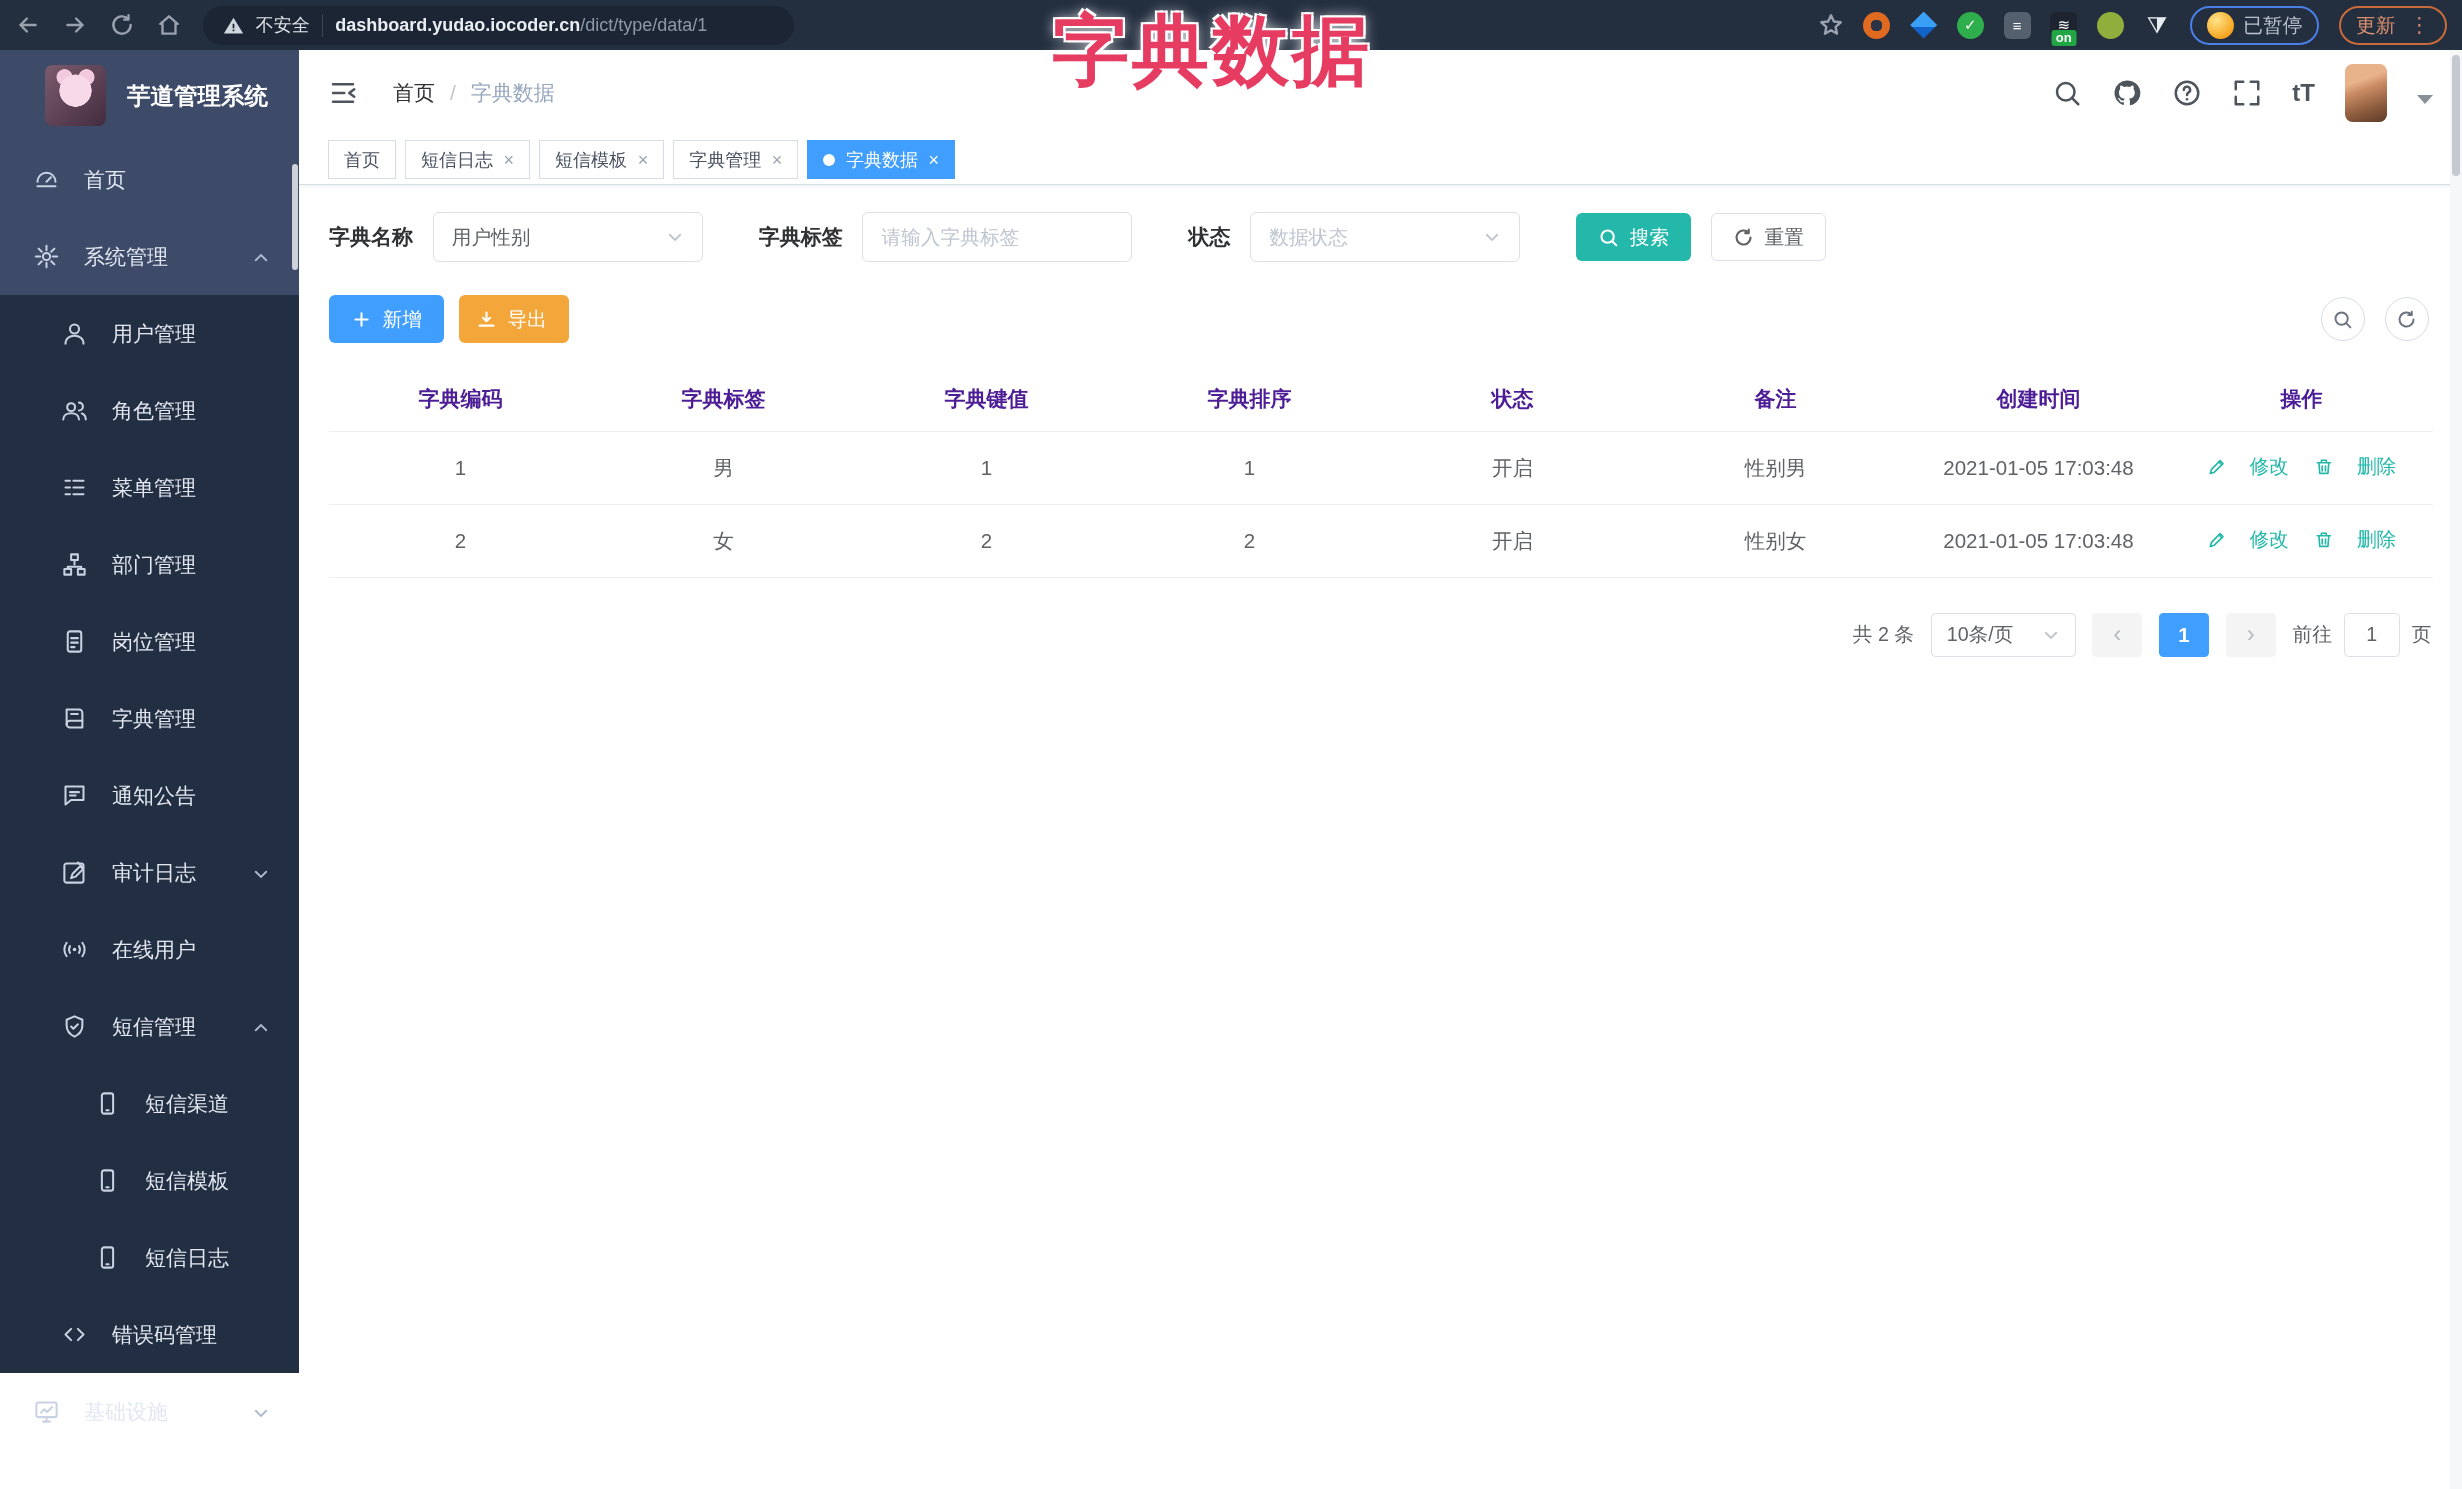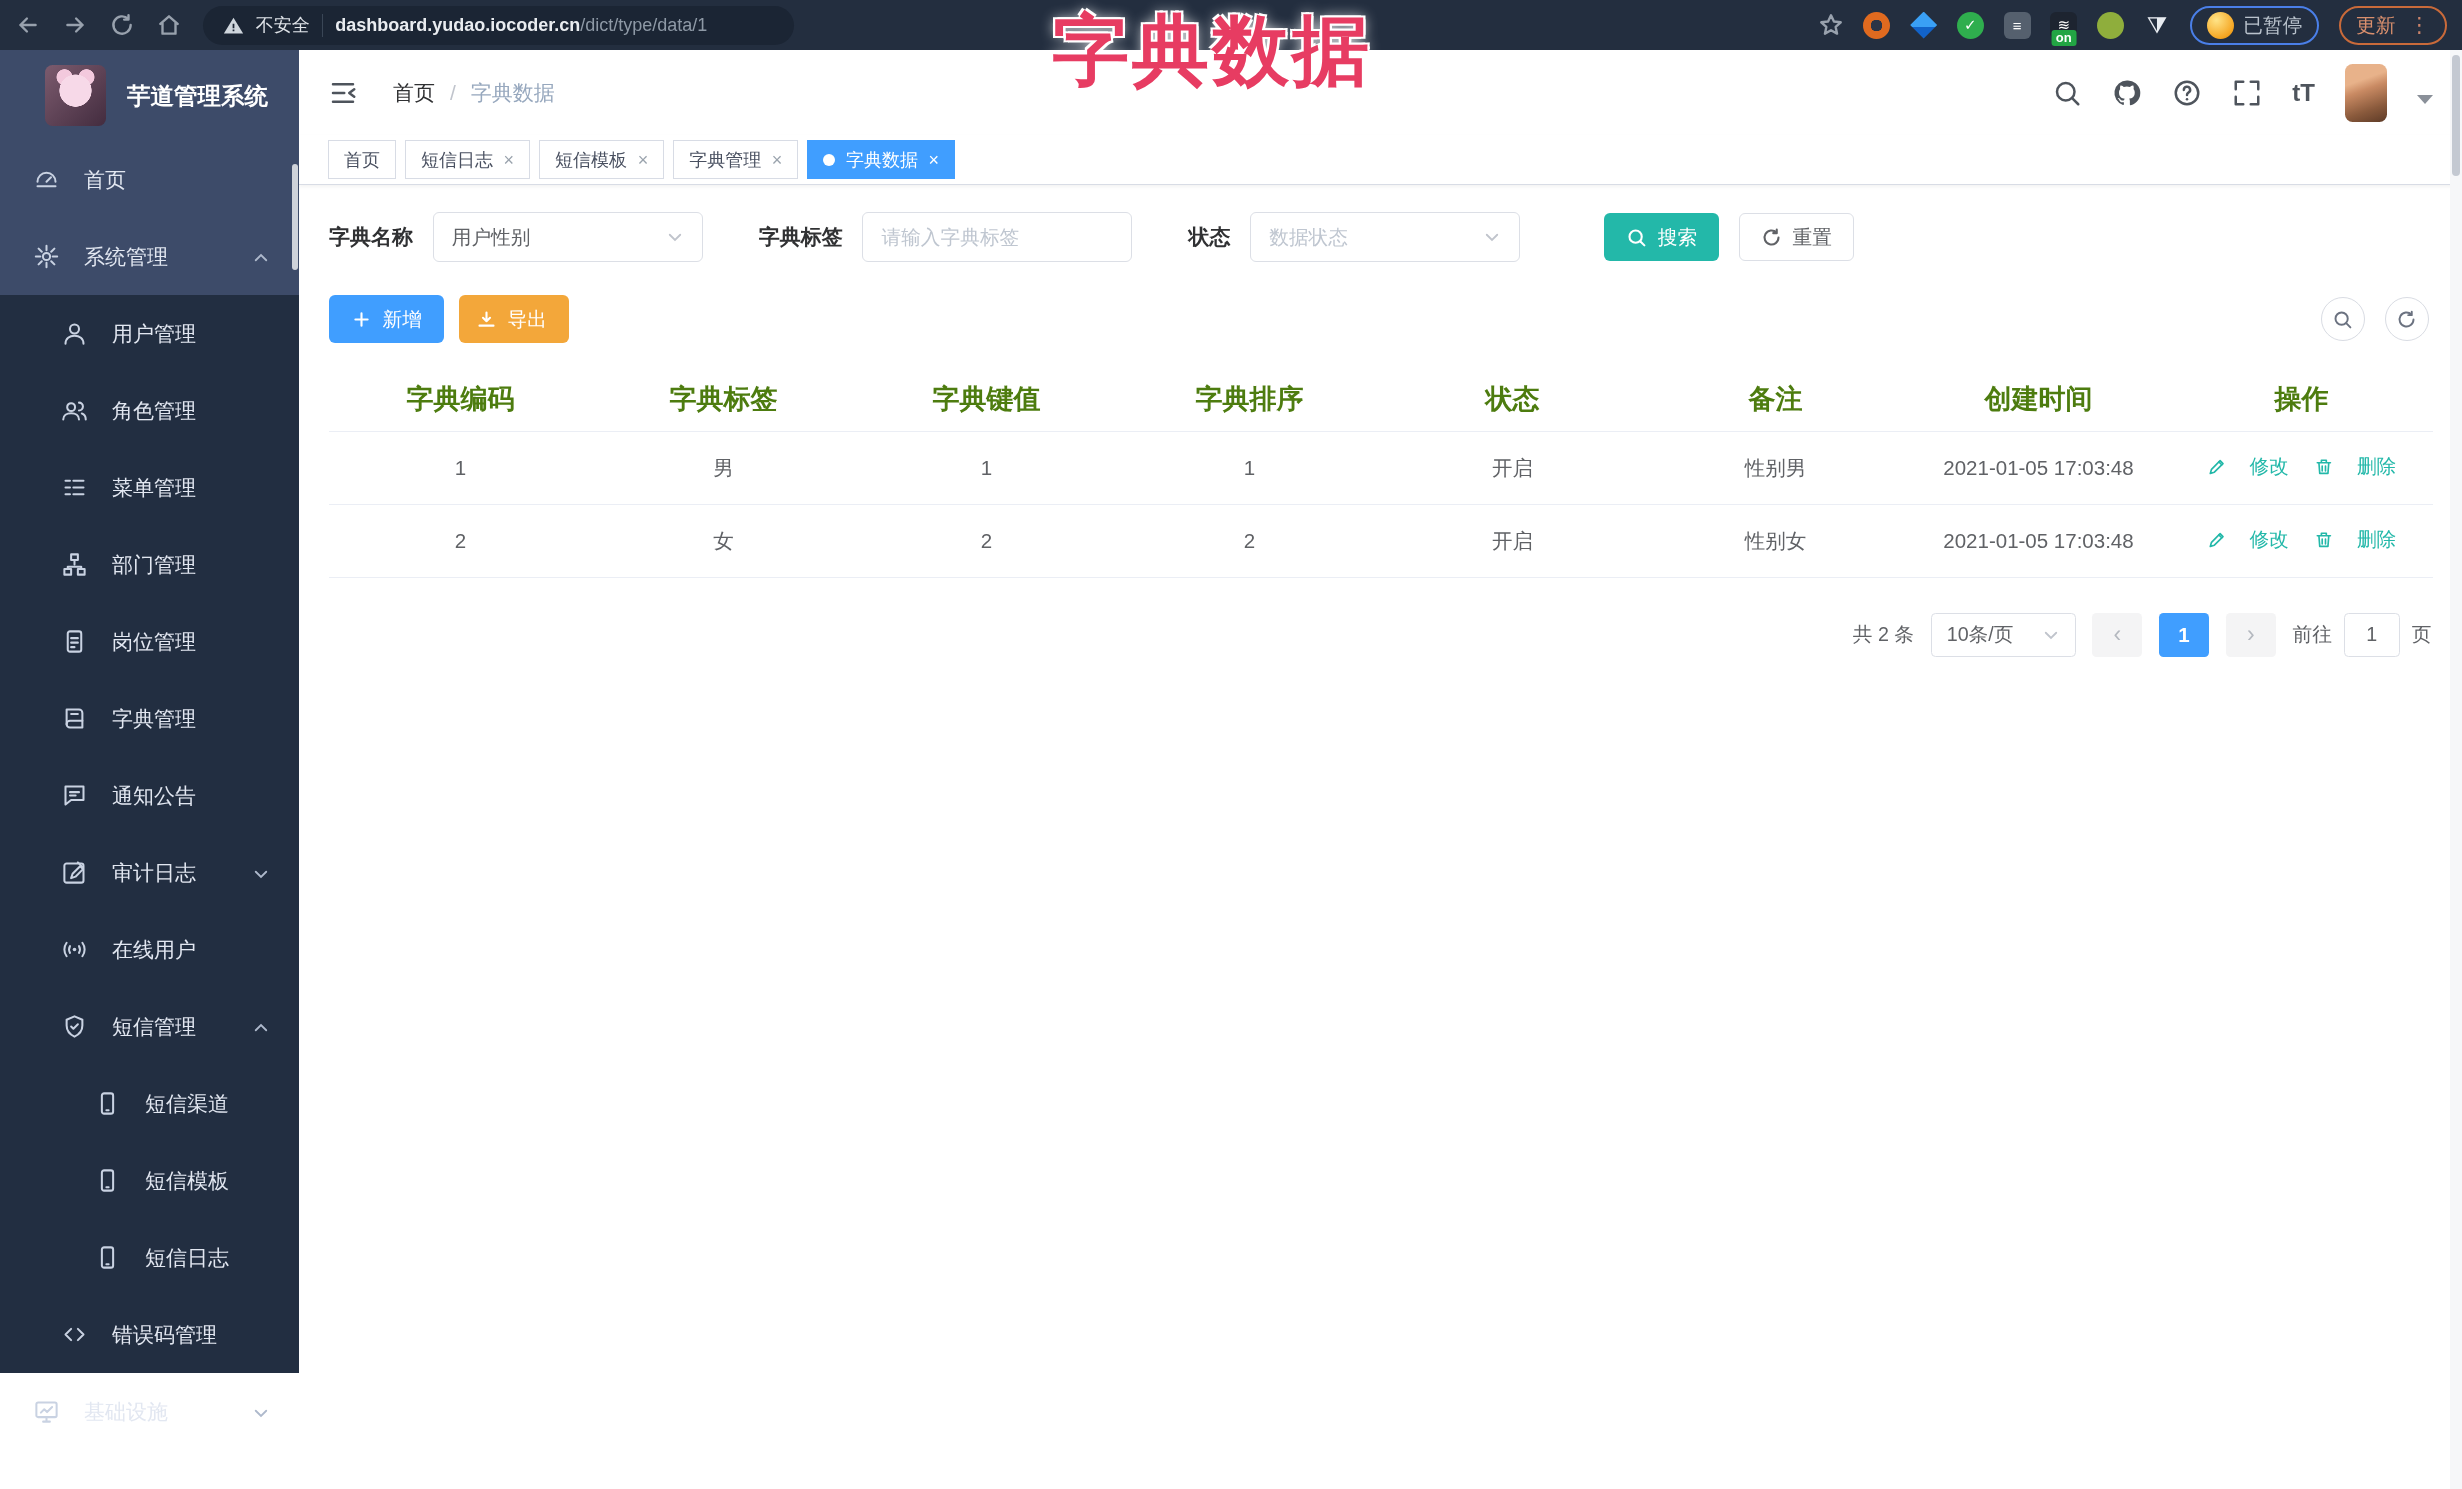--- a/index.html
+++ b/index.html
@@ -99,34 +99,34 @@
     font-size:19.7px; color:#606266; padding:0 18px; font-family:inherit; }
   .control.inp input::placeholder { color:#bfc6d0; }
   .ph { color:#bfc6d0; }
   .chev { width:18px; height:18px; color:#c0c4cc; }
   .chev svg { width:100%; height:100%; stroke:currentColor; fill:none; stroke-width:2.4; stroke-linecap:round; }
   .gap-lg { width:16.7px; }
 
   .btn { height:48px; border-radius:6px; border:0.8px solid transparent; cursor:pointer;
     display:inline-flex; align-items:center; gap:10.6px; padding:0 21px; font-size:19.7px; font-family:inherit; }
   .btn svg { width:21px; height:21px; stroke:currentColor; fill:none; stroke-width:2.4; stroke-linecap:round; stroke-linejoin:round; }
-  .btn-search { background:#23b8a9; color:#fff;margin-left:28px; }
+  .btn-search { background:#23b8a9; color:#fff; }
   .btn-reset { background:#fff; border-color:#dcdfe6; color:#606266; }
   .btn-add { background:#409eff; color:#fff; }
   .btn-export { background:#f3a73a; color:#fff;padding-left:16px; }
 
   .actions-row { margin-top:33px; display:flex; align-items:center; }
   .actions-row .left { display:flex; gap:15px; }
   .right-tools { margin-left:auto; display:flex; gap:19.7px; padding-right:4.5px; }
   .circle-btn { width:44px; height:44px; border-radius:50%; border:0.8px solid #d9dce3; background:#fff;
     display:flex; align-items:center; justify-content:center; color:#6b7280; cursor:pointer; }
   .circle-btn svg { width:21px; height:21px; stroke:currentColor; fill:none; stroke-width:2.2; stroke-linecap:round; stroke-linejoin:round; }
 
   table.data { margin-top:24px; width:100%; border-collapse:collapse; table-layout:fixed; }
-  table.data th { height:64px; font-size:27px; color:#4d7c0f; font-weight:bold;
+  table.data th { height:64px; font-size:21px; color:#4c1d95; font-weight:bold;
     border-bottom:0.8px solid #ebeef5; text-align:center; }
   table.data td { height:73px; font-size:20.5px; color:#606266; text-align:center;
     border-bottom:0.8px solid #ebeef5; }
   .oplink { color:#23b8a9; display:inline-flex; align-items:center; gap:23px; cursor:pointer; font-size:19.7px; }
   .oplink + .oplink { margin-left:19.7px; }
   .oplink svg { width:19.7px; height:19.7px; stroke:currentColor; fill:none; stroke-width:2; stroke-linecap:round; stroke-linejoin:round; }
 
   .pager { margin-top:35px; display:flex; justify-content:flex-end; align-items:center;
     gap:16.7px; font-size:19.7px; color:#606266; padding-right:1.5px; }
   .psize { width:145px; height:44px; border:0.8px solid #dcdfe6; border-radius:4.5px; background:#fff;

